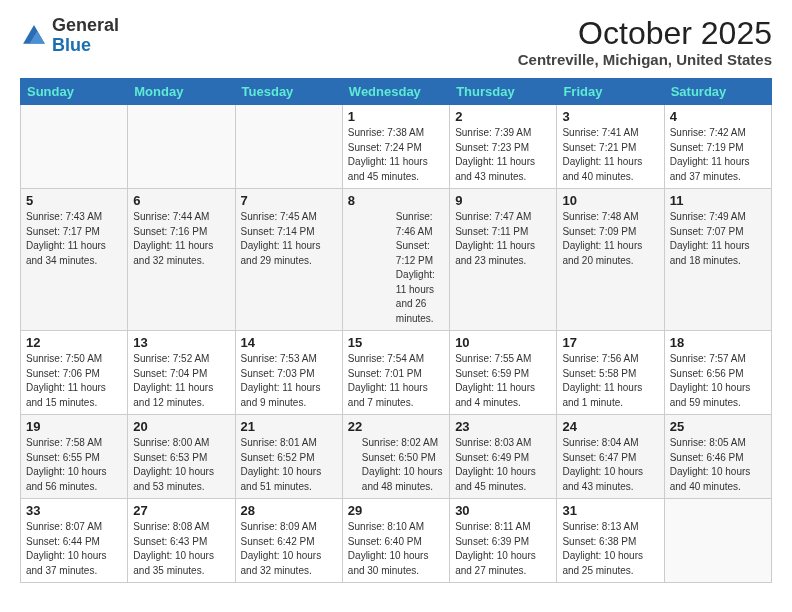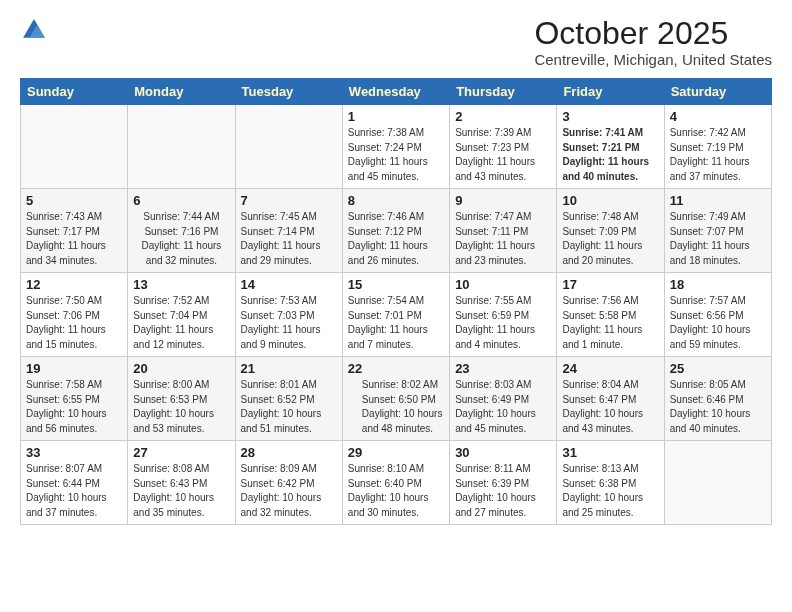--- a/index.html
+++ b/index.html
@@ -32,40 +32,41 @@
       font-weight: bold;
       line-height: 1.1;
     }
     .logo-general { color: #333; }
     .logo-blue { color: #1a6faf; }
     .logo-icon {
       width: 28px;
       height: 28px;
     }
     .title-block {
+      text-align: right;
     }
     .title-block h1 {
       font-size: 32px;
       font-weight: normal;
       color: #222;
       line-height: 1.1;
     }
     .title-block h2 {
       font-size: 15px;
-      font-weight: normal;
+      font-weight: bold;
       color: #444;
     }
     .calendar {
       width: 100%;
       border-collapse: collapse;
       table-layout: fixed;
     }
     .calendar th {
       background: #2a6db5;
-      color: #fef9c3;
+      color: #5eead4;
       font-size: 13px;
       font-weight: bold;
       padding: 5px 6px;
       text-align: left;
       border: 1px solid #2a6db5;
     }
     .calendar td {
       vertical-align: top;
       border: 1px solid #ccc;
       padding: 4px 5px;
@@ -96,20 +97,24 @@
 </head>
 <body>
 
 <div class="page">
   <div class="header">
     <div class="logo">
       <svg class="logo-icon" viewBox="0 0 36 36">
         <polygon points="18,4 32,28 4,28" fill="#2a6db5"></polygon>
         <polygon points="22,12 32,28 12,28" fill="#5ba0e0" opacity="0.7"></polygon>
       </svg>
+      <div class="logo-text">
+        <span class="logo-general">General</span><br>
+        <span class="logo-blue">Blue</span>
+      </div>
     </div>
     <div class="title-block">
       <h1>October 2025</h1>
       <h2>Centreville, Michigan, United States</h2>
     </div>
   </div>
 
   <table class="calendar">
     <thead>
       <tr>
@@ -136,21 +141,21 @@
           </td>
           <td>
             <span class="day-num">2</span>
             <div class="day-info" style="white-space: pre-line;">Sunrise: 7:39 AM
 Sunset: 7:23 PM
 Daylight: 11 hours
 and 43 minutes.</div>
           </td>
           <td>
             <span class="day-num">3</span>
-            <div class="day-info" style="white-space: pre-line; font-weight: bold;">Sunrise: 7:41 AM
+            <div class="day-info" style="white-space: pre-line;">Sunrise: 7:41 AM
 Sunset: 7:21 PM
 Daylight: 11 hours
 and 40 minutes.</div>
           </td>
           <td>
             <span class="day-num">4</span>
             <div class="day-info" style="white-space: pre-line;">Sunrise: 7:42 AM
 Sunset: 7:19 PM
 Daylight: 11 hours
 and 37 minutes.</div>
@@ -159,35 +164,35 @@
         <tr>
           <td>
             <span class="day-num">5</span>
             <div class="day-info" style="white-space: pre-line;">Sunrise: 7:43 AM
 Sunset: 7:17 PM
 Daylight: 11 hours
 and 34 minutes.</div>
           </td>
           <td>
             <span class="day-num">6</span>
-            <div class="day-info" style="white-space: pre-line; text-align: center;">Sunrise: 7:44 AM
+            <div class="day-info" style="white-space: pre-line;">Sunrise: 7:44 AM
 Sunset: 7:16 PM
 Daylight: 11 hours
 and 32 minutes.</div>
           </td>
           <td>
             <span class="day-num">7</span>
             <div class="day-info" style="white-space: pre-line;">Sunrise: 7:45 AM
 Sunset: 7:14 PM
 Daylight: 11 hours
 and 29 minutes.</div>
           </td>
           <td>
             <span class="day-num">8</span>
-            <div class="day-info" style="white-space: pre-line;">Sunrise: 7:46 AM
+            <div class="day-info" style="white-space: pre-line; margin-left: 48px;">Sunrise: 7:46 AM
 Sunset: 7:12 PM
 Daylight: 11 hours
 and 26 minutes.</div>
           </td>
           <td>
             <span class="day-num">9</span>
             <div class="day-info" style="white-space: pre-line;">Sunrise: 7:47 AM
 Sunset: 7:11 PM
 Daylight: 11 hours
 and 23 minutes.</div>

